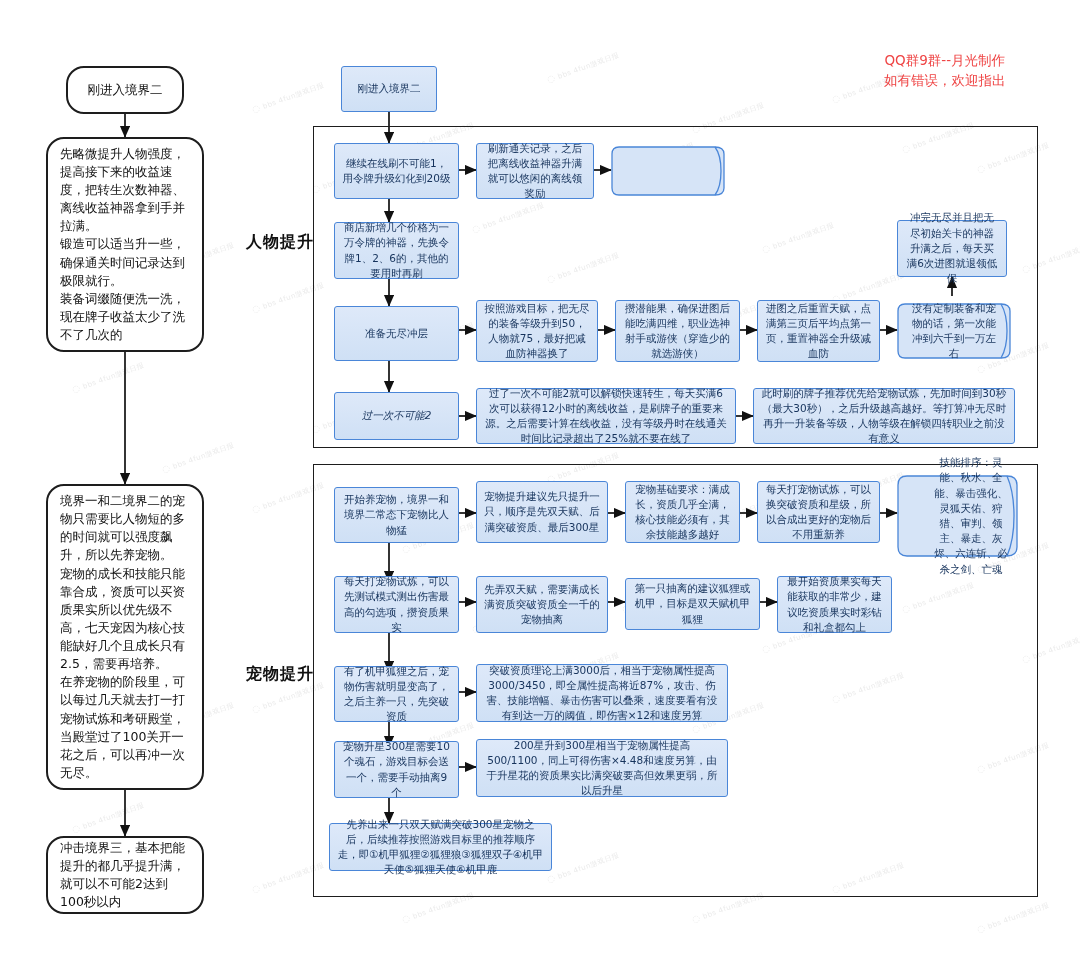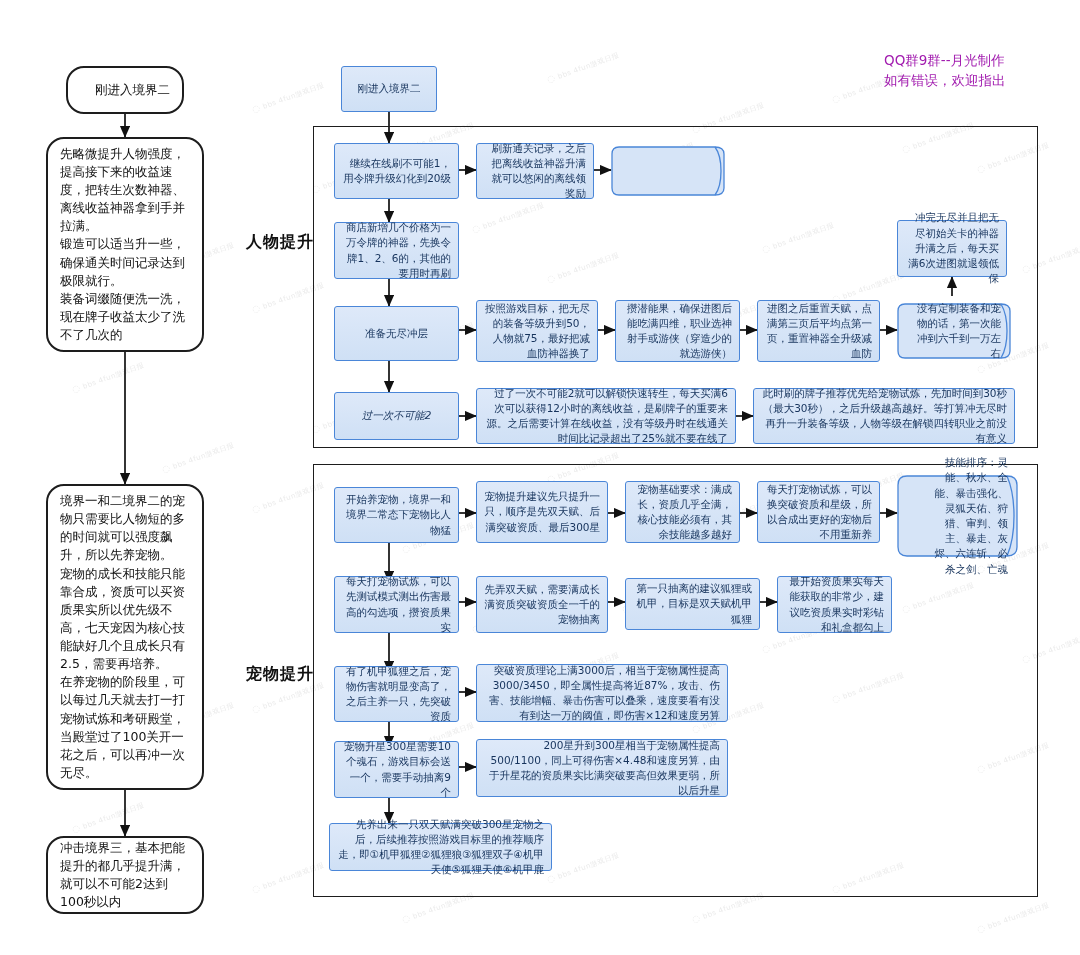--- a/index.html
+++ b/index.html
@@ -13,21 +13,21 @@
   .canvas{position:absolute;left:0;top:0;width:1080px;height:955px;}
 
   
   .wm{position:absolute;pointer-events:none;user-select:none;
       color:#cfcfcf;opacity:.45;font-size:7px;transform:rotate(-20deg);
       white-space:nowrap;letter-spacing:.5px;}
   .wm::before{content:"\25CC";margin-right:3px;font-size:9px;}
 
   
   .node{position:absolute;box-sizing:border-box;display:flex;
-        align-items:center;justify-content:center;text-align:right;
+        align-items:center;justify-content:center;text-align:center;
         line-height:1.45;}
 
   
   .rbox{border:2px solid #1d1d1d;border-radius:18px;background:#ffffff;
         color:#111;font-size:12.5px;padding:8px 12px;}
   .rbox.left-align{justify-content:flex-start;text-align:left;}
   .rbox .inner{width:100%;}
 
   
   .pbox{border:1.3px solid #4a86d8;background:linear-gradient(180deg,#dee9f9 0%,#cfe0f5 100%);
@@ -39,22 +39,22 @@
   .docbox .doc-txt{position:relative;z-index:1;width:100%;}
 
   
   .frame{position:absolute;border:1.6px solid #1d1d1d;background:transparent;}
 
   
   .sect-title{position:absolute;font-size:16px;font-weight:700;color:#111;
               letter-spacing:1px;white-space:nowrap;}
 
   
-  .credit{position:absolute;font-size:13.5px;color:#a21caf;line-height:1.5;
-          text-align:left;white-space:nowrap;}
+  .credit{position:absolute;font-size:13.5px;color:#ef4444;line-height:1.5;
+          text-align:center;white-space:nowrap;}
 
   
   svg.wires{position:absolute;left:0;top:0;width:1080px;height:955px;
             pointer-events:none;}
 </style>
 </head>
 <body>
 
 <div class="canvas">
 

